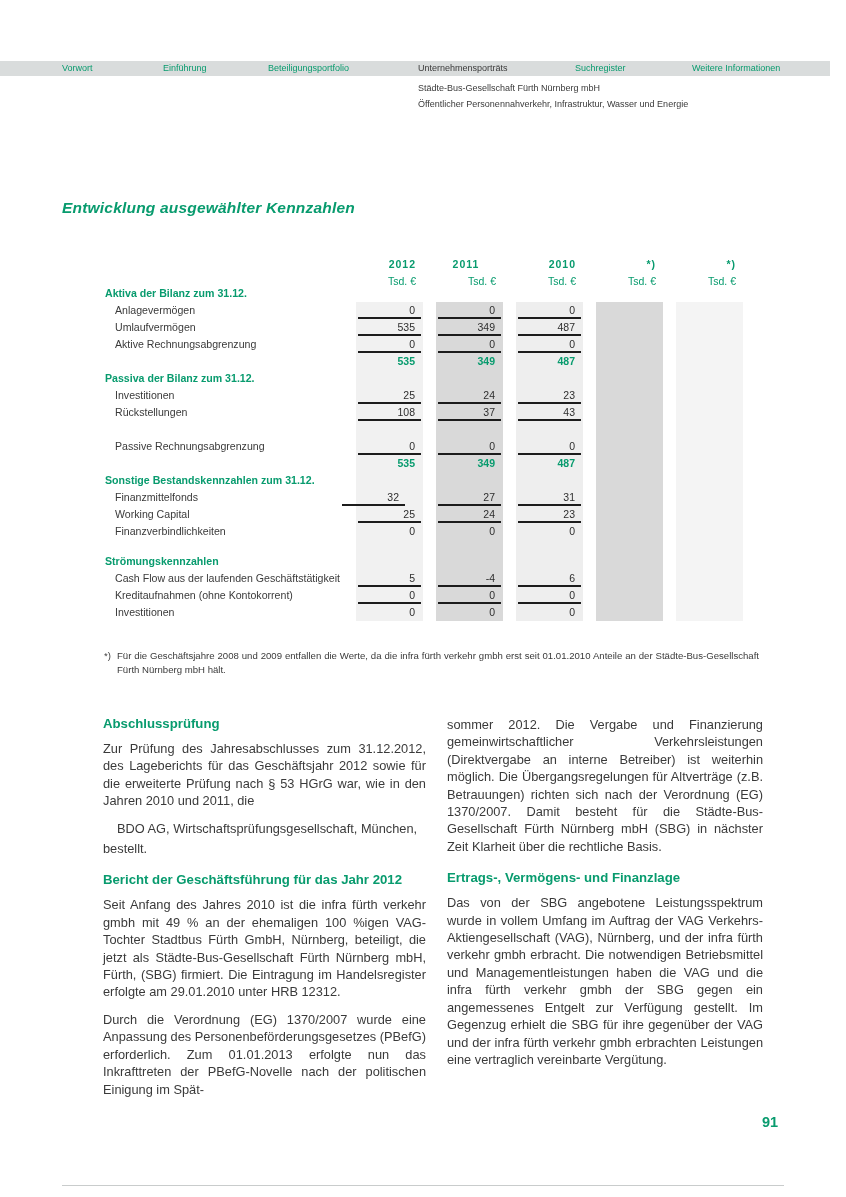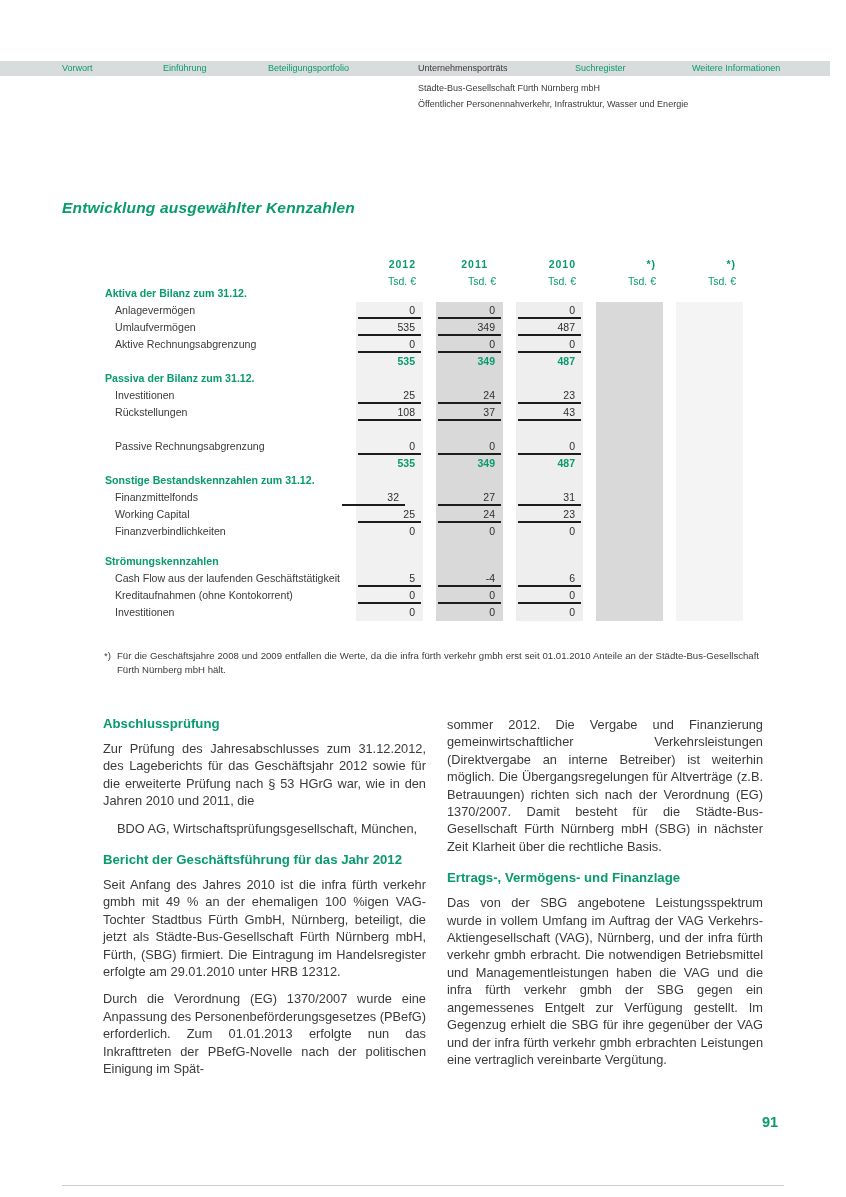--- a/index.html
+++ b/index.html
@@ -69,21 +69,21 @@
   <div class="subhead">
     <div>Städte-Bus-Gesellschaft Fürth Nürnberg mbH</div>
     <div>Öffentlicher Personennahverkehr, Infrastruktur, Wasser und Energie</div>
   </div>
 
   <h1 class="title">Entwicklung ausgewählter Kennzahlen</h1>
 
   <div class="kpi-table" id="kpiTable">
       <div class="tbl-year" style="left: 256px; width: 60px;">2012</div>
       <div class="tbl-unit" style="left: 256px; width: 60px;">Tsd. €</div>
-      <div class="tbl-year" style="left: 328px; width: 60px;">2011</div>
+      <div class="tbl-year" style="left: 336px; width: 60px; text-align: center;">2011</div>
       <div class="tbl-unit" style="left: 336px; width: 60px;">Tsd. €</div>
       <div class="tbl-year" style="left: 416px; width: 60px;">2010</div>
       <div class="tbl-unit" style="left: 416px; width: 60px;">Tsd. €</div>
       <div class="tbl-year" style="left: 496px; width: 60px;">*)</div>
       <div class="tbl-unit" style="left: 496px; width: 60px;">Tsd. €</div>
       <div class="tbl-year" style="left: 576px; width: 60px;">*)</div>
       <div class="tbl-unit" style="left: 576px; width: 60px;">Tsd. €</div>
       <div class="stripe" style="left: 256px; width: 67px; top: 46px; height: 319px; background: rgb(241, 241, 241);"></div>
       <div class="stripe" style="left: 336px; width: 67px; top: 46px; height: 319px; background: rgb(217, 217, 217);"></div>
       <div class="stripe" style="left: 416px; width: 67px; top: 46px; height: 319px; background: rgb(238, 238, 238);"></div>
@@ -188,20 +188,21 @@
 
   <div class="footnote">
     <span class="fn-marker">*)</span>
     <span class="fn-text">Für die Geschäftsjahre 2008 und 2009 entfallen die Werte, da die infra fürth verkehr gmbh erst seit 01.01.2010 Anteile an der Städte-Bus-Gesellschaft Fürth Nürnberg mbH hält.</span>
   </div>
 
   <div class="col col-left" id="colLeft">
       <div class="article-h">Abschlussprüfung</div>
       <p>Zur Prüfung des Jahresabschlusses zum 31.12.2012, des Lageberichts für das Geschäftsjahr 2012 sowie für die erweiterte Prüfung nach § 53 HGrG war, wie in den Jahren 2010 und 2011, die</p>
       <p class="p-indent">BDO AG, Wirtschaftsprüfungsgesellschaft, München,</p>
+      <p>bestellt.</p>
       <div class="article-h">Bericht der Geschäftsführung für das Jahr 2012</div>
       <p>Seit Anfang des Jahres 2010 ist die infra fürth verkehr gmbh mit 49 % an der ehemaligen 100 %igen VAG-Tochter Stadtbus Fürth GmbH, Nürnberg, beteiligt, die jetzt als Städte-Bus-Gesellschaft Fürth Nürnberg mbH, Fürth, (SBG) firmiert. Die Eintragung im Handelsregister erfolgte am 29.01.2010 unter HRB 12312.</p>
       <p>Durch die Verordnung (EG) 1370/2007 wurde eine Anpassung des Personenbeförderungsgesetzes (PBefG) erforderlich. Zum 01.01.2013 erfolgte nun das Inkrafttreten der PBefG-Novelle nach der politischen Einigung im Spät-</p>
     </div>
   <div class="col col-right" id="colRight">
       <p>sommer 2012. Die Vergabe und Finanzierung gemeinwirtschaftlicher Verkehrsleistungen (Direktvergabe an interne Betreiber) ist weiterhin möglich. Die Übergangsregelungen für Altverträge (z.B. Betrauungen) richten sich nach der Verordnung (EG) 1370/2007. Damit besteht für die Städte-Bus-Gesellschaft Fürth Nürnberg mbH (SBG) in nächster Zeit Klarheit über die rechtliche Basis.</p>
       <div class="article-h">Ertrags-, Vermögens- und Finanzlage</div>
       <p>Das von der SBG angebotene Leistungsspektrum wurde in vollem Umfang im Auftrag der VAG Verkehrs-Aktiengesellschaft (VAG), Nürnberg, und der infra fürth verkehr gmbh erbracht. Die notwendigen Betriebsmittel und Managementleistungen haben die VAG und die infra fürth verkehr gmbh der SBG gegen ein angemessenes Entgelt zur Verfügung gestellt. Im Gegenzug erhielt die SBG für ihre gegenüber der VAG und der infra fürth verkehr gmbh erbrachten Leistungen eine vertraglich vereinbarte Vergütung.</p>
     </div>
 

